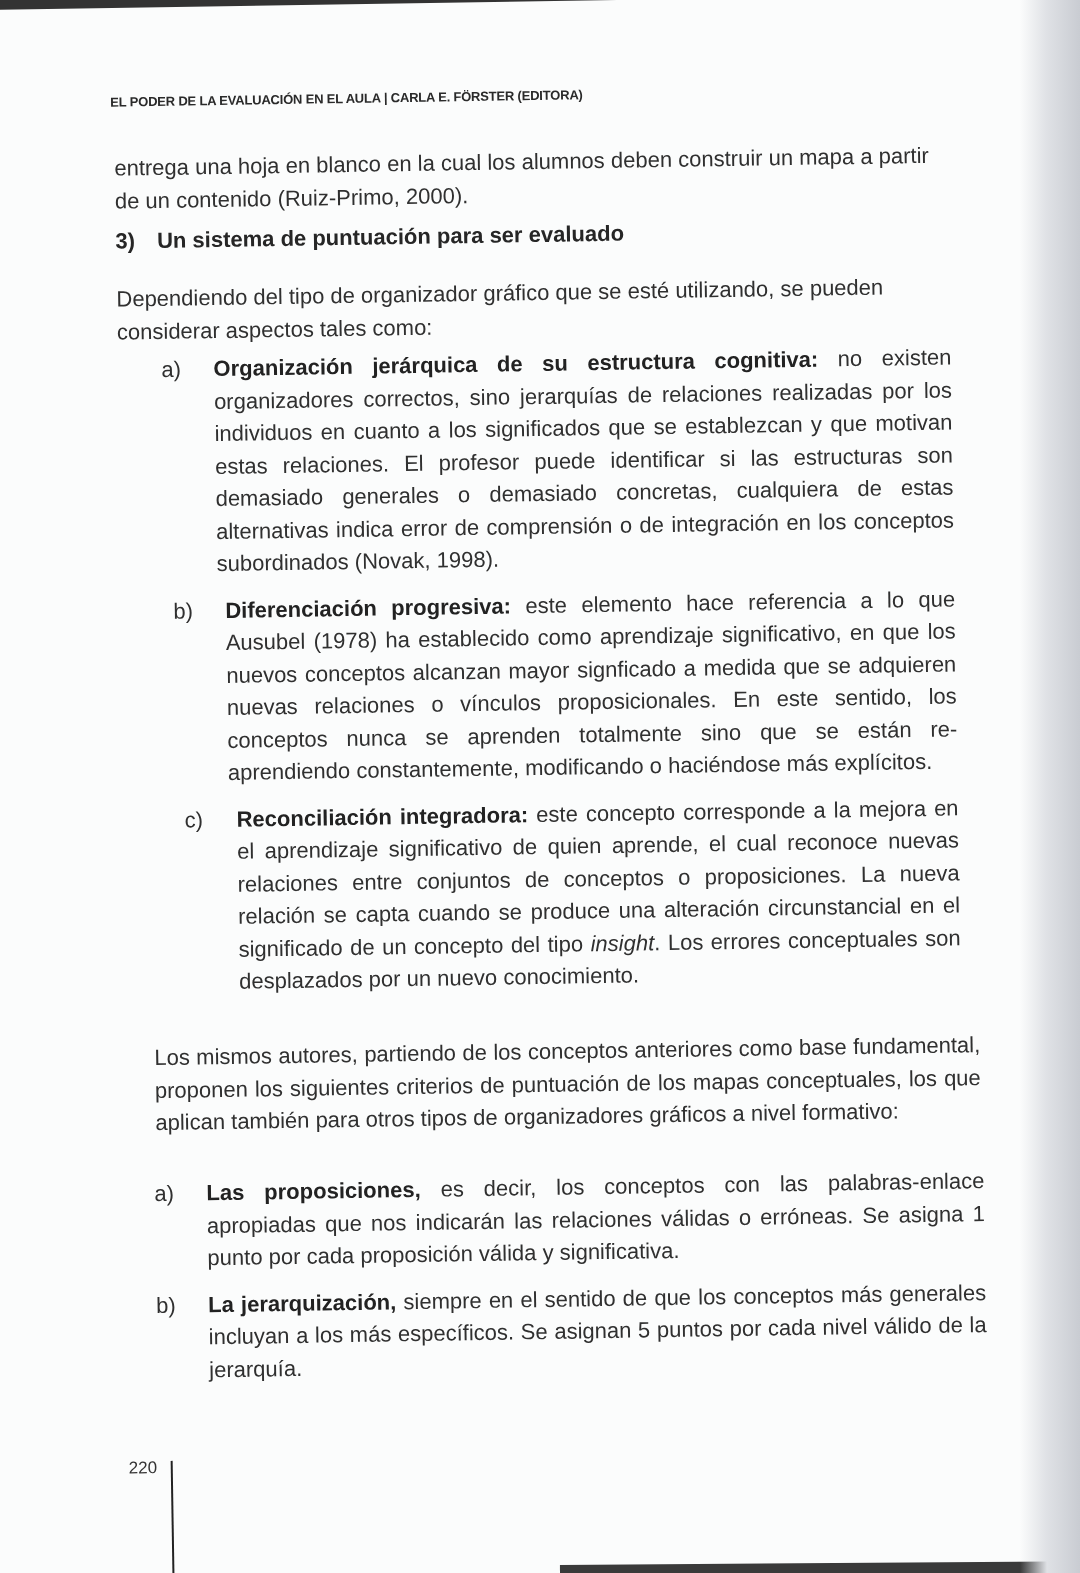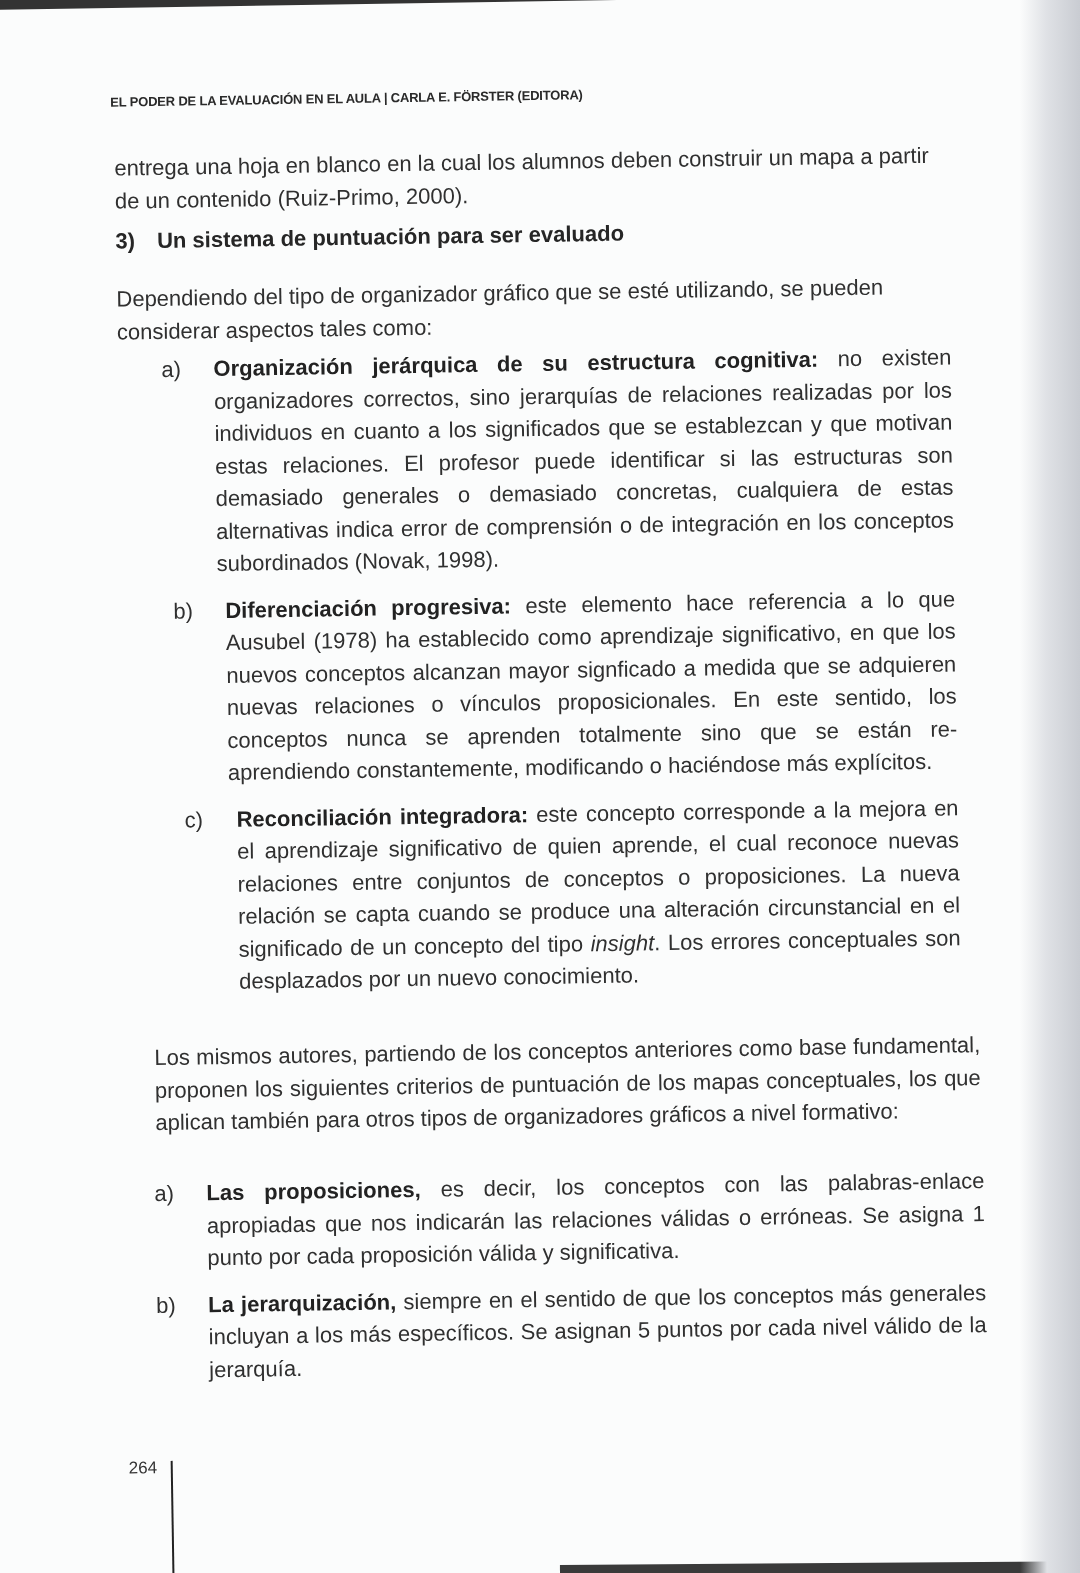--- a/index.html
+++ b/index.html
@@ -96,15 +96,15 @@
     <div class="item">
       <span class="marker">a)</span>
       <span class="content"><b>Las proposiciones,</b><span> es decir, los conceptos con las palabras-enlace apropiadas que nos indicarán las relaciones válidas o erróneas. Se asigna 1 punto por cada proposición válida y significativa.</span></span>
     </div>
     <div class="item">
       <span class="marker">b)</span>
       <span class="content"><b>La jerarquización,</b><span> siempre en el sentido de que los conceptos más generales incluyan a los más específicos. Se asignan 5 puntos por cada nivel válido de la jerarquía.</span></span>
     </div>
   </div>
 
-  <div class="folio">264</div>
+  <div class="folio">220</div>
   <div class="folio-rule"></div>
 </div>
 
 </body></html>

